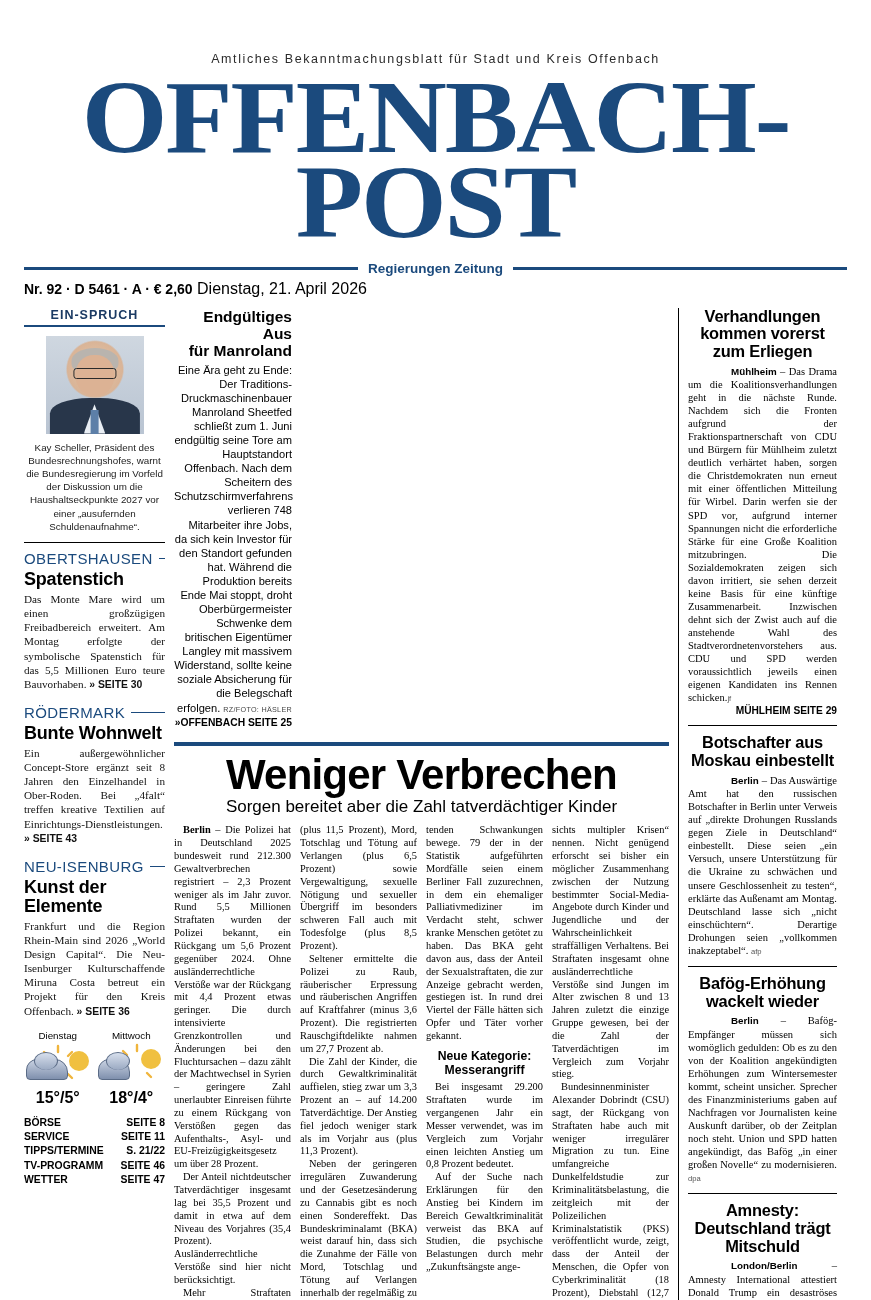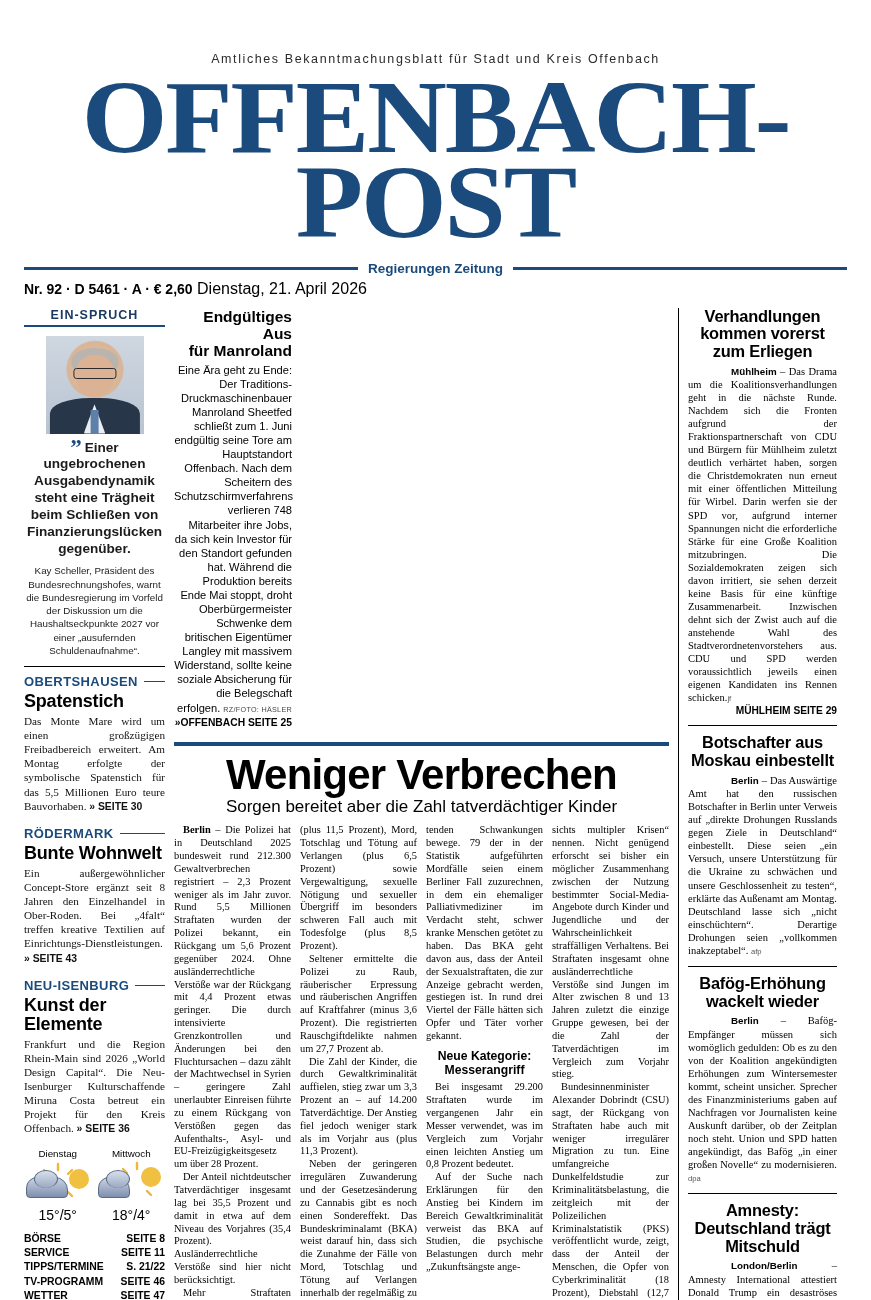--- a/index.html
+++ b/index.html
@@ -98,22 +98,22 @@
   }
 
   
   .section-head {
     display: flex;
     align-items: center;
     gap: 6px;
     margin-bottom: 3px;
   }
   .section-head .label {
-    font-size: 13px;
-    font-weight: bold;
+    font-size: 15px;
+    font-weight: normal;
     color: #1b4a7d;
     letter-spacing: 0.4px;
     white-space: nowrap;
   }
   .section-head .line {
     flex: 1;
     height: 1px;
     background: #1b4a7d;
   }
   .einspruch-head {
@@ -275,22 +275,22 @@
     content: "";
     position: absolute;
     left: 7px; top: -8px;
     width: 22px; height: 17px;
     background: linear-gradient(#d7dfec, #9aa9c2);
     border-radius: 50%;
     border: 1px solid #5a6b86;
     border-bottom: none;
   }
   .wx .temp {
-    font-size: 14px;
-    font-weight: normal;
+    font-size: 16px;
+    font-weight: bold;
     margin-top: 2px;
   }
   .index-table {
     margin-top: 9px;
     font-size: 10.4px;
     font-weight: bold;
   }
   .index-row {
     display: flex;
     justify-content: space-between;
@@ -485,24 +485,20 @@
 
       <div class="portrait">
         <div class="hair"></div>
         <div class="face"></div>
         <div class="glasses"></div>
         <div class="suit"></div>
         <div class="shirt"></div>
         <div class="tie"></div>
       </div>
 
-      <div class="quote-block">
-        <span class="quote-mark">”</span>
-        <span>Einer ungebrochenen Ausgabendynamik steht eine Trägheit beim Schließen von Finanzierungslücken gegenüber.</span>
-      </div>
       <div class="quote-attr">Kay Scheller, Präsident des Bundesrechnungshofes, warnt die Bundesregierung im Vorfeld der Diskussion um die Haushaltseckpunkte 2027 vor einer „ausufernden Schuldenaufnahme“.</div>
 
       <div class="rail-divider"></div>
 
       <div>
         <div class="section-head">
           <span class="label">OBERTSHAUSEN</span>
           <span class="line"></span>
         </div>
         <div class="rail-title">Spatenstich</div>

